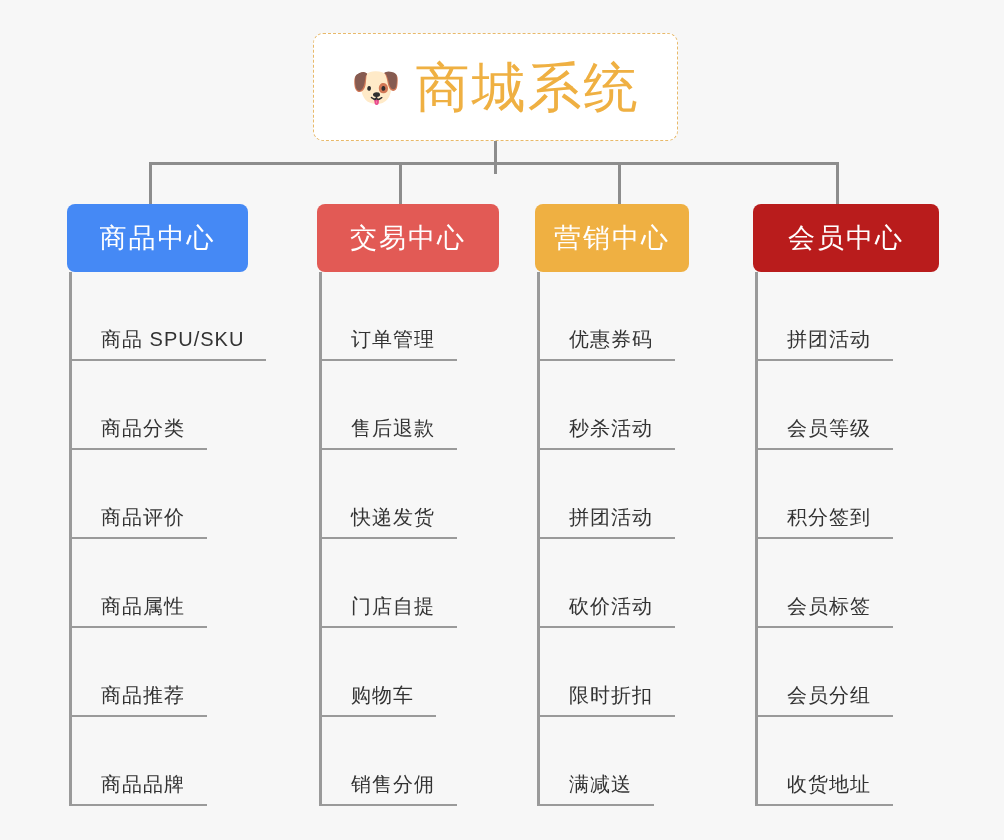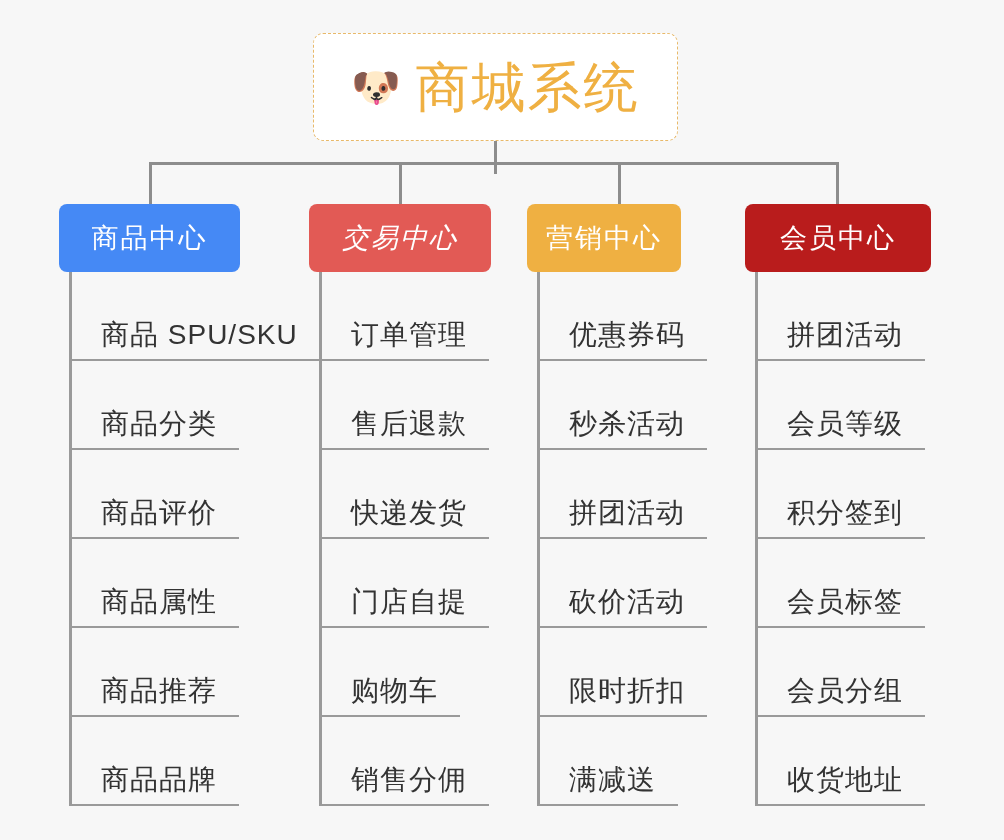--- a/index.html
+++ b/index.html
@@ -65,20 +65,21 @@
     box-sizing: border-box;
     height: 68px;
     border-radius: 8px;
     display: flex;
     align-items: center;
     justify-content: center;
     color: #ffffff;
     font-size: 27px;
     letter-spacing: 2px;
     white-space: nowrap;
+    margin-left: 8px;
   }
   .branch-items {
     position: relative;
     margin-top: 0;
     padding-top: 0;
   }
   .trunk {
     position: absolute;
     left: 10px;
     top: 0;
@@ -89,41 +90,41 @@
     position: relative;
     height: 89px;
     display: flex;
     align-items: flex-end;
     box-sizing: border-box;
   }
   .leaf-label {
     display: inline-block;
     margin-left: 36px;
     padding: 0 22px 7px 6px;
-    font-size: 28px;
+    font-size: 20px;
     color: #333333;
     letter-spacing: 1px;
     white-space: nowrap;
     border-bottom: 2px solid #9a9a9a;
     line-height: 1.25;
   }
   .leaf-underline-ext {
     position: absolute;
     left: 10px;
     bottom: 0;
     height: 2px;
     background: #9a9a9a;
     width: 30px;
   }
 
   
   .branch-0 { left: 59px; }
   .branch-0 .branch-head { width: 181px; background: #4589f5; }
   .branch-1 { left: 309px; }
-  .branch-1 .branch-head { width: 182px; background: #e25a55; font-style: italic; }
+  .branch-1 .branch-head { width: 182px; background: #e25a55; }
   .branch-2 { left: 527px; }
   .branch-2 .branch-head { width: 154px; background: #efb042; }
   .branch-3 { left: 745px; }
   .branch-3 .branch-head { width: 186px; background: #b91c1c; }
 </style>
 </head>
 <body>
 
 <div id="mindmap">
 

